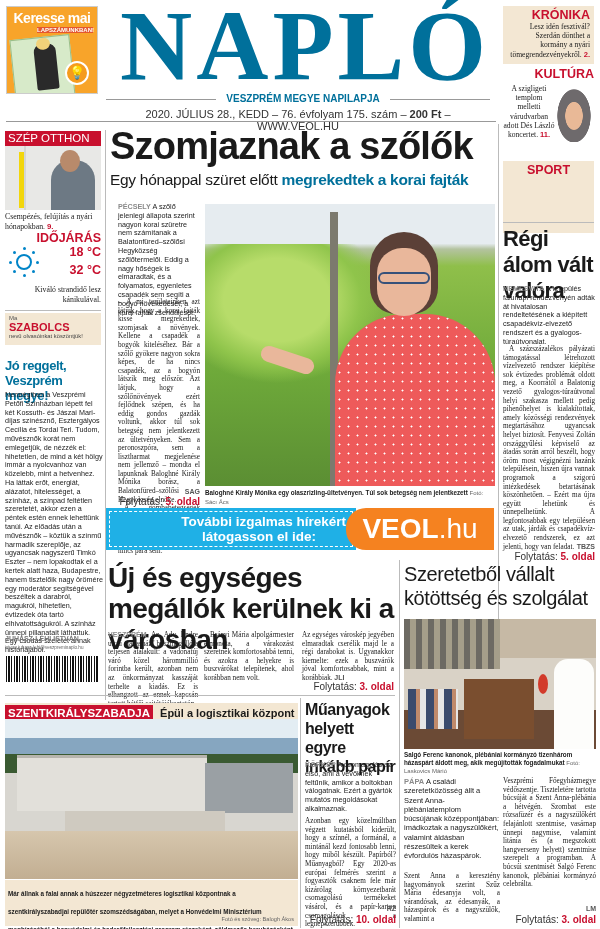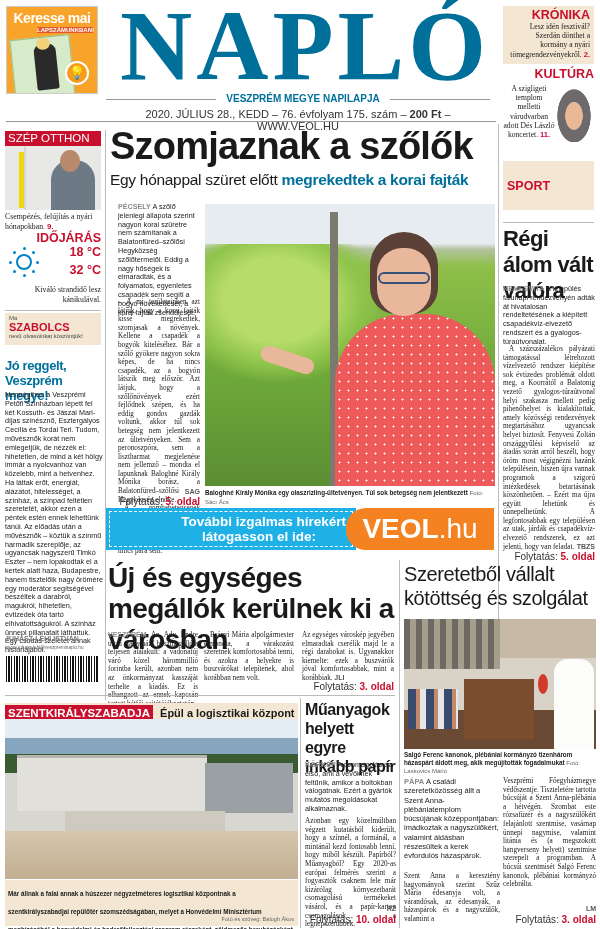--- a/index.html
+++ b/index.html
@@ -47,21 +47,21 @@
 
 <div class="abs" style="left:503px;top:6px;width:91px;height:58px;background:#f3e7d3;padding:3px 4px;text-align:right">
   <div class="sans red" style="font-weight:bold;font-size:12.5px;line-height:13px">KRÓNIKA</div>
   <div style="font-size:7.6px;line-height:9.2px"><span>Lesz idén fesztivál? Szerdán dönthet a kormány a nyári tömegrendezvényekről.</span> <b class="red sans">2.</b></div>
 </div>
 <div class="abs" style="left:503px;top:68px;width:91px;height:92px">
   <div class="sans red" style="font-weight:bold;font-size:12.5px;line-height:13px;text-align:right">KULTÚRA</div>
   <div style="position:absolute;right:0;top:16px;width:40px;height:58px;background:radial-gradient(ellipse at 50% 55%,#e9b997 0 30%,#6e6a6c 32% 58%,#fff 60%)"></div>
   <div style="position:absolute;left:0;top:16px;width:52px;font-size:7.6px;line-height:9.2px;text-align:center"><span>A szigligeti templom melletti várudvarban adott Dés László koncertet.</span> <b class="red sans">11.</b></div>
 </div>
-<div class="abs" style="left:503px;top:161px;width:91px;height:49px;background:#f3e7d3;padding:19px 4px;text-align:left">
+<div class="abs" style="left:503px;top:161px;width:91px;height:72px;background:#f3e7d3;padding:3px 4px;text-align:center">
   <div class="sans red" style="font-weight:bold;font-size:12.5px;line-height:13px">SPORT</div>
 </div>
 
 <div class="abs" style="left:5px;top:131px;width:96px">
   <div class="sans" style="background:#c8102e;color:#fff;font-weight:normal;font-size:11.5px;padding:1px 3px;line-height:13px">SZÉP OTTHON</div>
   <div style="height:64px;background:linear-gradient(90deg,#e8e8e6 0 20%,#d4d6d4 20% 22%,#e8e8e6 22%);position:relative">
     <div style="position:absolute;left:14px;top:6px;width:5px;height:56px;background:#f2d60c"></div>
     <div style="position:absolute;left:46px;top:14px;width:44px;height:50px;background:#6d7984;border-radius:20px 20px 0 0"></div>
     <div style="position:absolute;left:55px;top:4px;width:20px;height:22px;background:#b88a6b;border-radius:50%"></div>
   </div>

